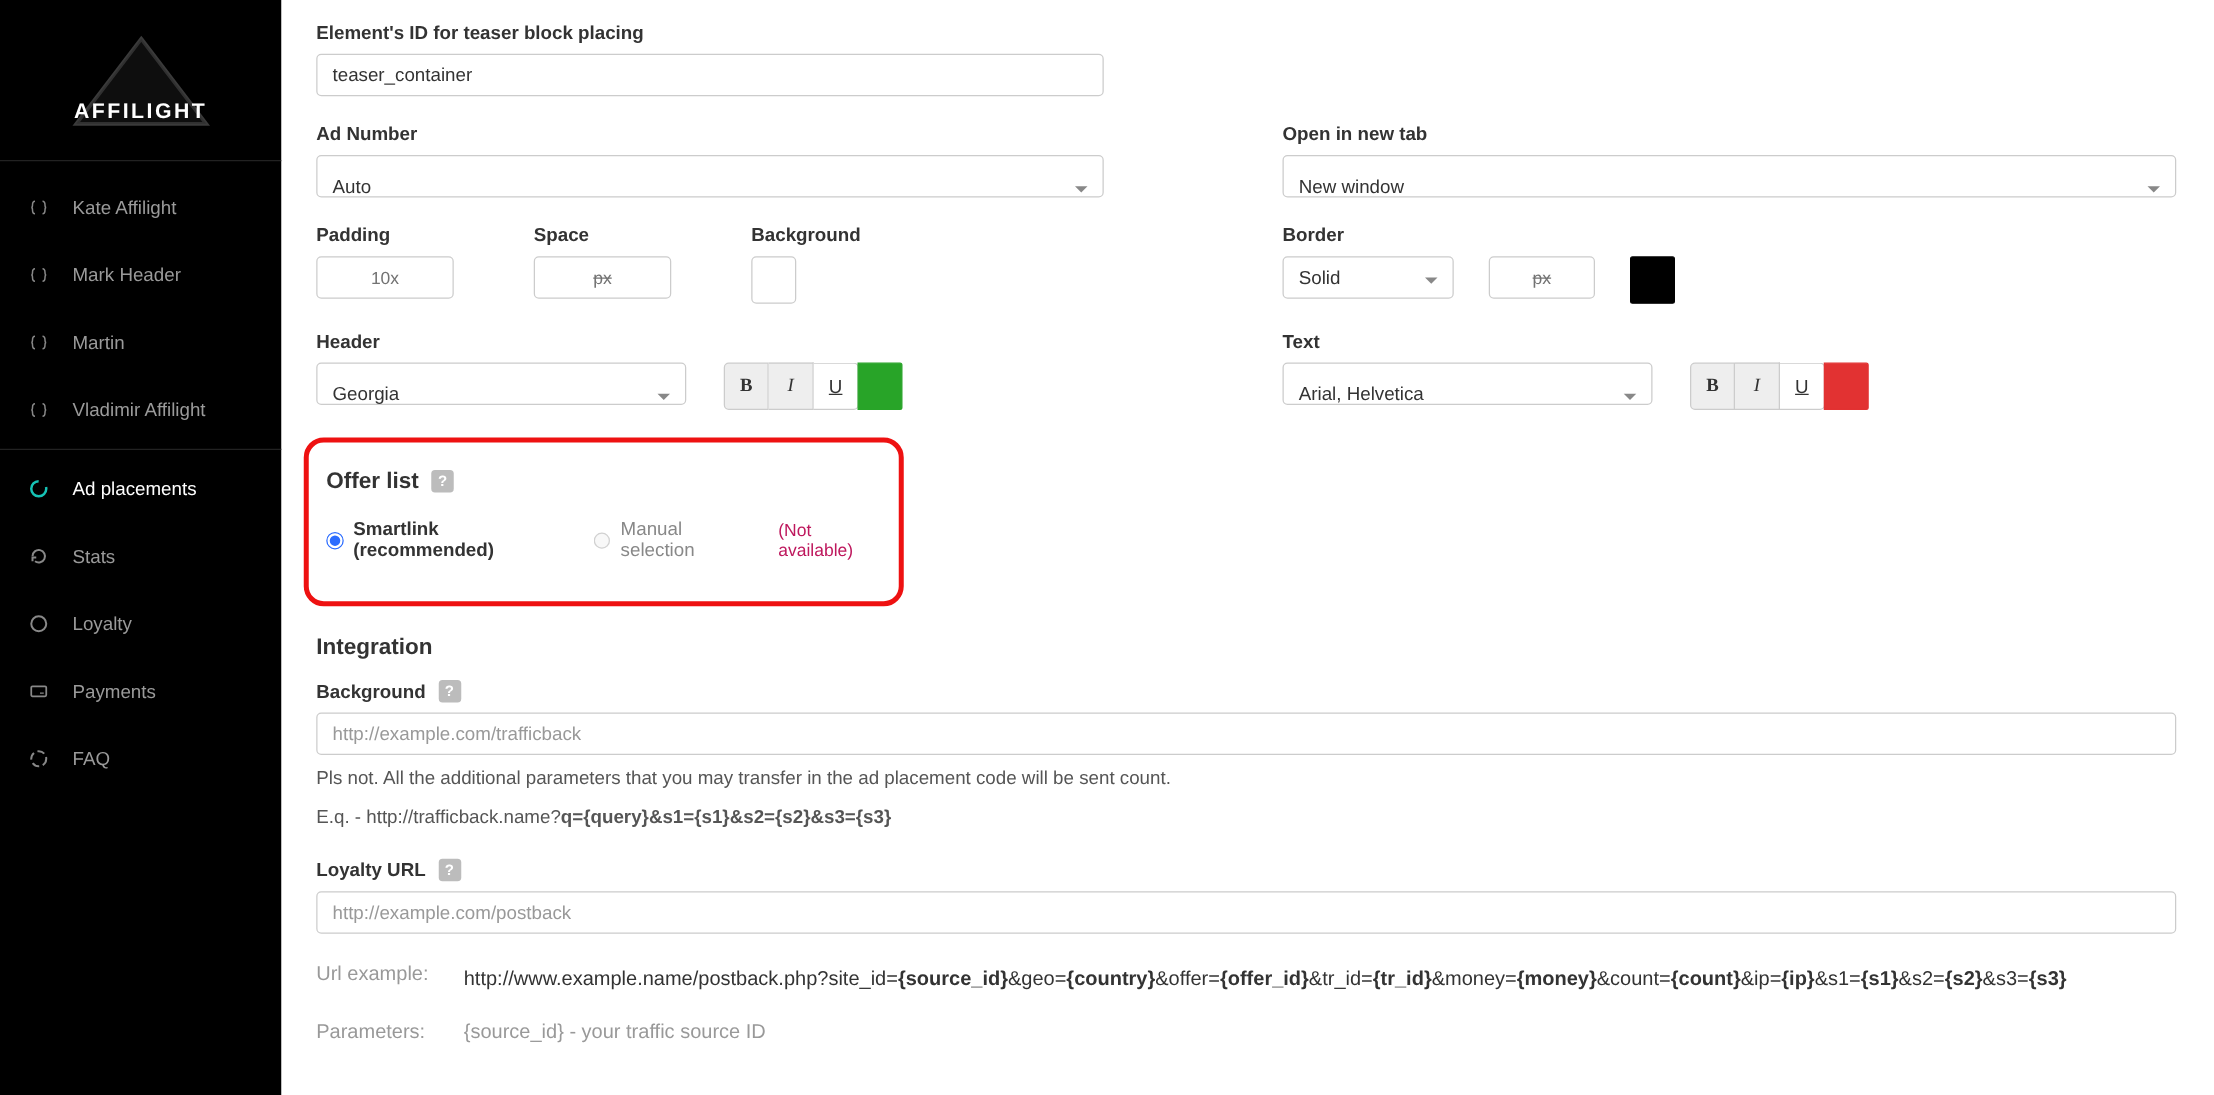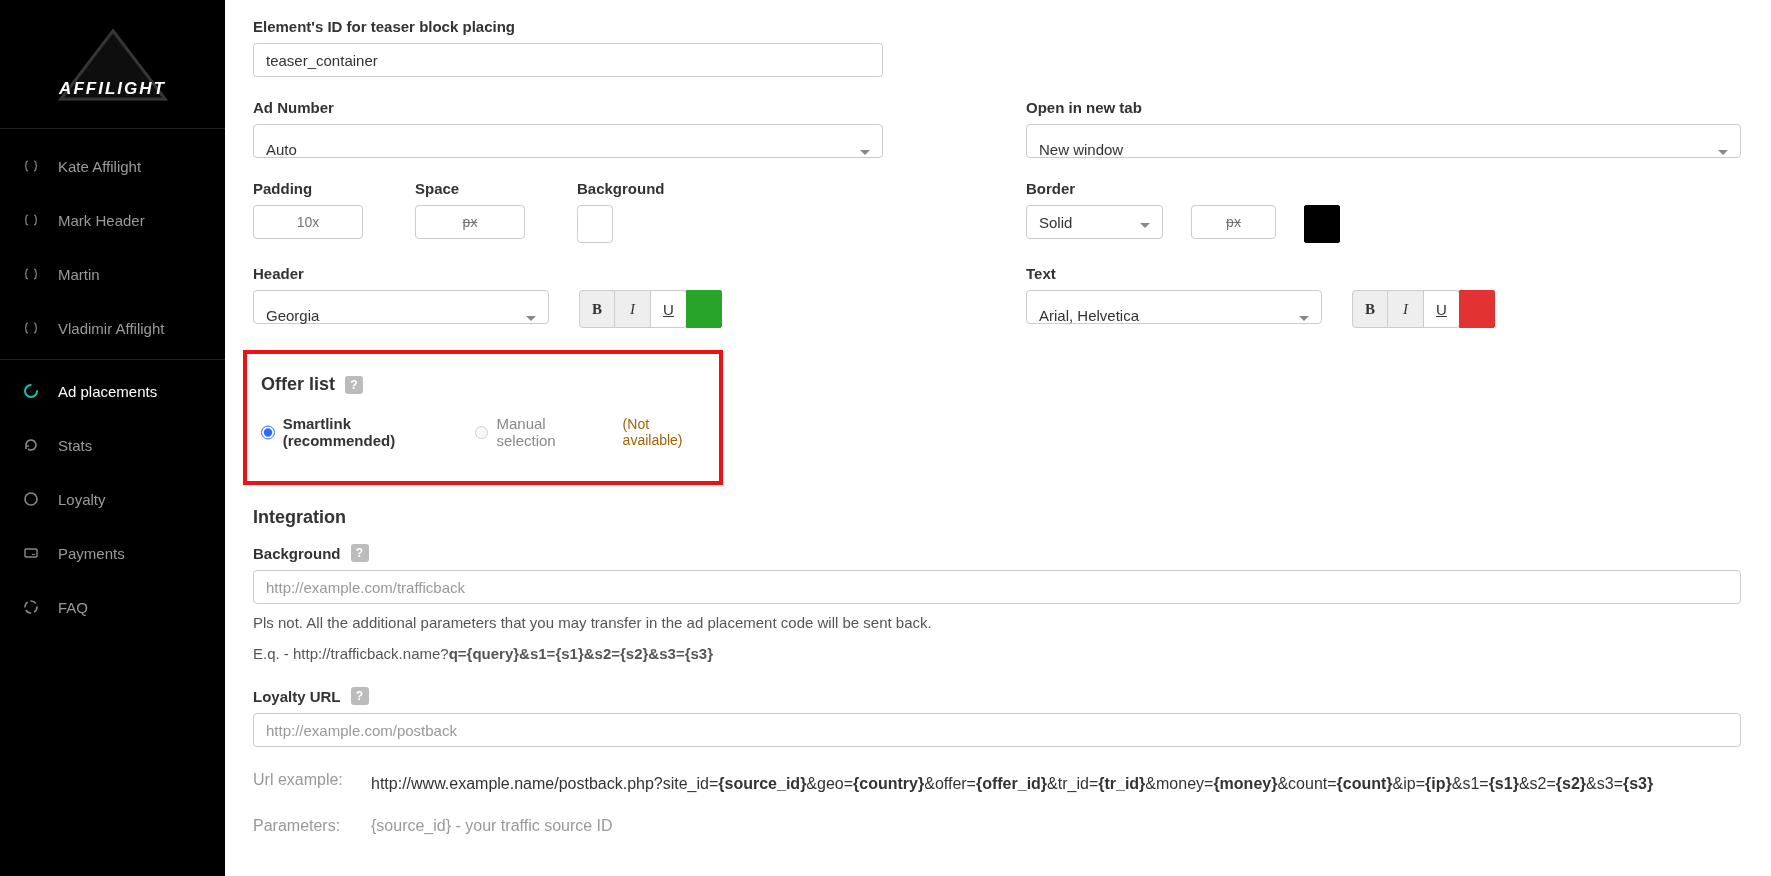--- a/index.html
+++ b/index.html
@@ -1,64 +1,64 @@
 <!DOCTYPE html>
 <html><head>
 <meta charset="utf-8">
 <style>
 * { box-sizing: border-box; margin: 0; padding: 0; }
 body { font-family: Arial, Helvetica, sans-serif; font-size: 14px; color: #333; background: #fff; }
 .layout { display: flex; min-height: 876px; }
 .sidebar { width: 225px; background: #000; color: #aaa; flex-shrink: 0; }
 .logo-wrap { text-align: center; padding: 25px 0 20px; border-bottom: 1px solid #222; }
-.logo-wrap .tri { display: inline-block; position: relative; width: 120px; height: 80px; font-style: italic; }
+.logo-wrap .tri { display: inline-block; position: relative; width: 120px; height: 80px; }
 .logo-wrap .tri svg { width: 120px; height: 80px; }
 .logo-text { position: absolute; top: 54px; left: 0; right: 0; color: #fff; font-size: 17px; letter-spacing: 2px; font-weight: 700; }
 .side-list { list-style: none; margin-top: 10px; }
 .side-item { display: flex; align-items: center; padding: 18px 22px; color: #9a9a9a; font-size: 15px; cursor: pointer; }
 .side-item .ico { width: 18px; height: 18px; margin-right: 18px; display: inline-flex; align-items: center; justify-content: center; }
 .side-item.active { color: #fff; }
 .side-item.active .ico svg circle.outer { stroke: #16c2b5; }
 .side-sep { border-top: 1px solid #222; margin: 4px 0; }
 
 .main { flex: 1; padding: 18px 30px 30px 28px; overflow: auto; }
 .section-label { font-weight: 700; font-size: 15px; color: #333; margin-bottom: 8px; }
 .form-row { margin-bottom: 22px; }
 .input, .select, .select-sm { border: 1px solid #ccc; border-radius: 4px; background: #fff; height: 33px; padding: 16px 12px; font-size: 15px; color: #333; }
 .input::placeholder { color: #999; }
 .two-col { display: flex; gap: 58px; }
 .col { flex: 1; min-width: 0; }
-.row-inline { display: flex; gap: 8px; }
+.row-inline { display: flex; gap: 20px; }
 .w-full { width: 100%; }
 .w-110 { width: 110px; }
 .w-85 { width: 85px; }
 .w-36 { width: 36px; height: 38px; padding: 0; }
 .select { position: relative; display: flex; justify-content: space-between; }
 .select .chev { color: #bbb; }
 .select-sm { position: relative; display: flex; align-items: center; justify-content: space-between; width: 137px; }
 .chev::after { content: ""; display: inline-block; width: 0; height: 0; border-left: 5px solid transparent; border-right: 5px solid transparent; border-top: 5px solid #888; }
 .unit { text-align: center; color: #737373; font-family: inherit; font-size: 14px; }
 .n-d { text-decoration: line-through; }
 .color-sw { width: 36px; height: 38px; border: 1px solid #ccc; border-radius: 2px; }
 .sw-black { background: #000; border-color: #000; }
 .sw-green { background: #28a428; border-color: #28a428; }
 .sw-red { background: #e23232; border-color: #e23232; }
 .fmt-btn { width: 36px; height: 38px; border: 1px solid #ccc; display: inline-flex; align-items: center; justify-content: center; font-family: Georgia, serif; font-size: 15px; cursor: pointer; }
 .fmt-btn.bold { font-weight: 700; background: #eee; border-radius: 4px 0 0 4px; }
 .fmt-btn.italic { font-style: italic; background: #eee; border-left: 0; }
 .fmt-btn.under { text-decoration: underline; font-family: Arial; background: #fff; border-left: 0; border-radius: 0 4px 4px 0; }
 
-.highlight-box { border: 4px solid #e11; border-radius: 0; padding: 20px 14px 32px; width: 480px; margin: 18px 0 22px -10px; }
+.highlight-box { border: 4px solid #e11; border-radius: 16px; padding: 20px 14px 32px; width: 480px; margin: 18px 0 22px -10px; }
 .sec-title { font-size: 18px; font-weight: 700; color: #333; display: flex; align-items: center; gap: 10px; margin-bottom: 20px; }
 .help-ic { width: 18px; height: 18px; background: #bcbcbc; color: #fff; display: inline-flex; align-items: center; justify-content: center; border-radius: 3px; font-size: 12px; font-weight: 700; }
 .radio-row { display: flex; align-items: center; gap: 24px; font-size: 15px; }
 .radio-row label { display: inline-flex; align-items: center; gap: 8px; cursor: pointer; }
 .radio-row .opt1 { font-weight: 700; }
 .radio-row .opt2 { color: #888; }
-.radio-row .na { color: #a16207; font-size: 14px; }
+.radio-row .na { color: #be185d; font-size: 14px; }
 
 .int-title { font-size: 18px; font-weight: 700; margin-bottom: 16px; }
 .note { color: #555; font-size: 15px; margin-top: 8px; line-height: 1.5; }
 .note-bold { font-weight: 700; }
 .url-ex-row { display: flex; gap: 22px; margin-top: 24px; }
 .url-ex-label { color: #999; font-size: 16px; width: 96px; flex-shrink: 0; }
 .url-ex-val { font-size: 16px; line-height: 1.6; word-break: break-all; }
 .url-ex-val b { font-weight: 700; }
 .params-row { display: flex; gap: 22px; margin-top: 20px; color: #999; font-size: 16px; }
 input[type=radio] { width: 15px; height: 15px; accent-color: #2b6cff; }
@@ -270,21 +270,21 @@
     </div>
 
     <div class="int-title">Integration</div>
 
     <div class="form-row">
       <div class="section-label" style="display:flex;gap:10px;align-items:center">
         <span>Background</span>
         <span class="help-ic">?</span>
       </div>
       <input class="input w-full" placeholder="http://example.com/trafficback" style="">
-      <div class="note">Pls not. All the additional parameters that you may transfer in the ad placement code will be sent back.</div>
+      <div class="note">Pls not. All the additional parameters that you may transfer in the ad placement code will be sent count.</div>
       <div class="note">
         <span>E.q. - http://trafficback.name?</span><span class="note-bold">q={query}&amp;s1={s1}&amp;s2={s2}&amp;s3={s3}</span>
       </div>
     </div>
 
     <div class="form-row">
       <div class="section-label" style="display:flex;gap:10px;align-items:center">
         <span>Loyalty URL</span>
         <span class="help-ic">?</span>
       </div>

